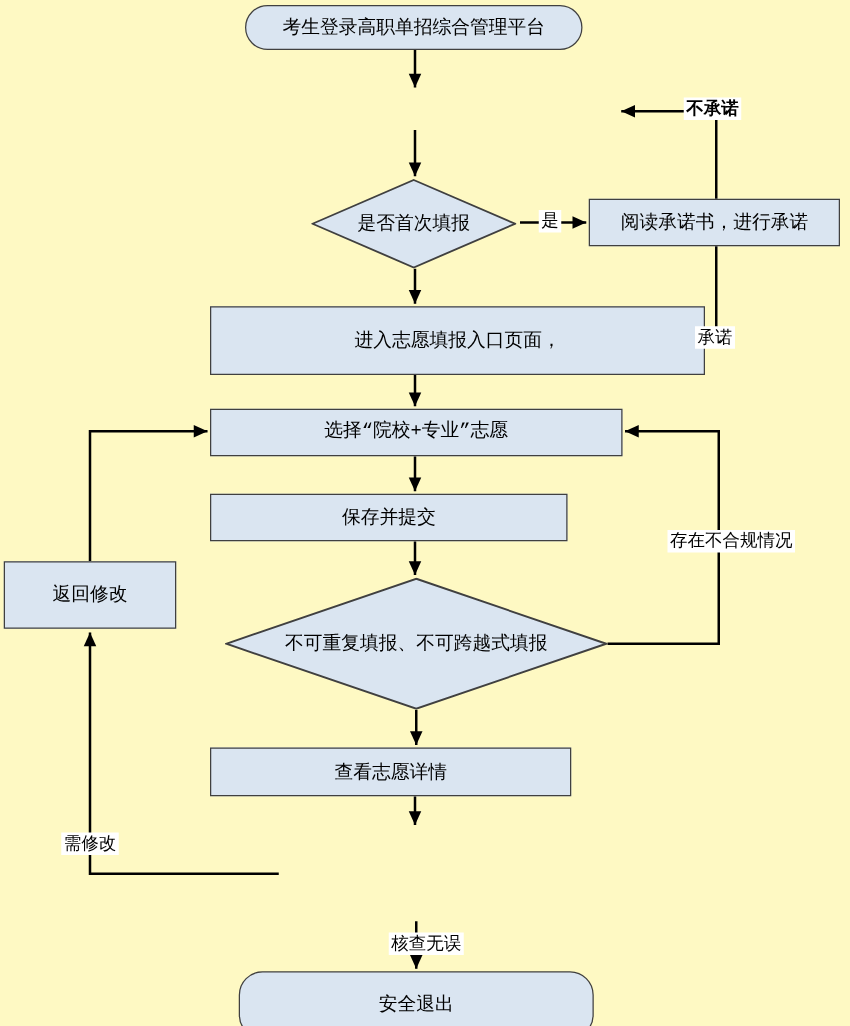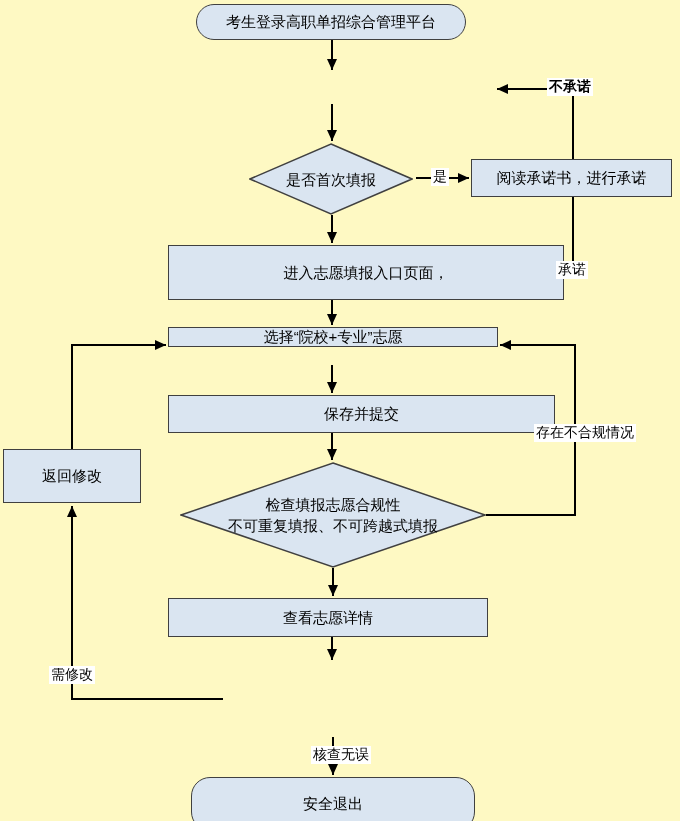--- a/index.html
+++ b/index.html
@@ -19,21 +19,21 @@
     font-size:15px;line-height:1.45;text-align:center;white-space:nowrap;
   }
   .terminal{border-radius:19px;}
   .diamond{
     position:absolute;z-index:2;display:flex;flex-direction:column;
     align-items:center;justify-content:center;font-size:15px;line-height:1.4;
     text-align:center;white-space:nowrap;background:transparent;border:none;
   }
   .diamond svg{position:absolute;left:0;top:0;width:100%;height:100%;}
   .diamond polygon{fill:var(--node-fill);stroke:var(--node-border);stroke-width:1.5;}
-  .diamond span{position:relative;z-index:1;}
+  .diamond span{position:relative;z-index:1;font-family:Liberation Mono, monospace;}
   .edge-label{
     position:absolute;z-index:3;transform:translate(-50%,-50%);
     background:#ffffff;padding:0 2px;font-size:14px;white-space:nowrap;
   }
 </style>
 </head>
 <body>
 
 <div id="canvas" style="--node-fill: #dae5f1; --node-border: #404040; --line: #000000;">
 
@@ -73,37 +73,36 @@
   </div>
 
   <div class="node" style="left:471px;top:159px;width:201px;height:38px;">
     <span>阅读承诺书，进行承诺</span>
   </div>
 
   <div class="node" style="left:168px;top:245px;width:396px;height:55px;">
     <span>进入志愿填报入口页面，</span>
   </div>
 
-  <div class="node" style="left:168px;top:327px;width:330px;height:20px;">
+  <div class="node" style="left:168px;top:327px;width:330px;height:38px;font-family:Liberation Mono, monospace;">
     <span>选择“院校+专业”志愿</span>
   </div>
 
-  <div class="node" style="left:168px;top:395px;width:387px;height:38px;">
+  <div class="node" style="left:168px;top:395px;width:286px;height:38px;">
     <span>保存并提交</span>
   </div>
 
   <div class="diamond" style="left:180px;top:462px;width:306px;height:106px;">
     <svg viewBox="0 0 306 106" preserveAspectRatio="none">
       <polygon points="153,1 305,53 153,105 1,53"></polygon>
     </svg>
-    <span>检查填报志愿合规性</span>
     <span>不可重复填报、不可跨越式填报</span>
   </div>
 
-  <div class="node" style="left:168px;top:598px;width:320px;height:39px;">
+  <div class="node" style="left:168px;top:598px;width:289px;height:39px;">
     <span>查看志愿详情</span>
   </div>
 
 
   <div class="node" style="left:3px;top:449px;width:138px;height:54px;justify-content:center;">
     <span>返回修改</span>
   </div>
 
   <div class="node terminal" style="left:191px;top:777px;width:284px;height:54px;align-items:center;">
     <span>安全退出</span>

